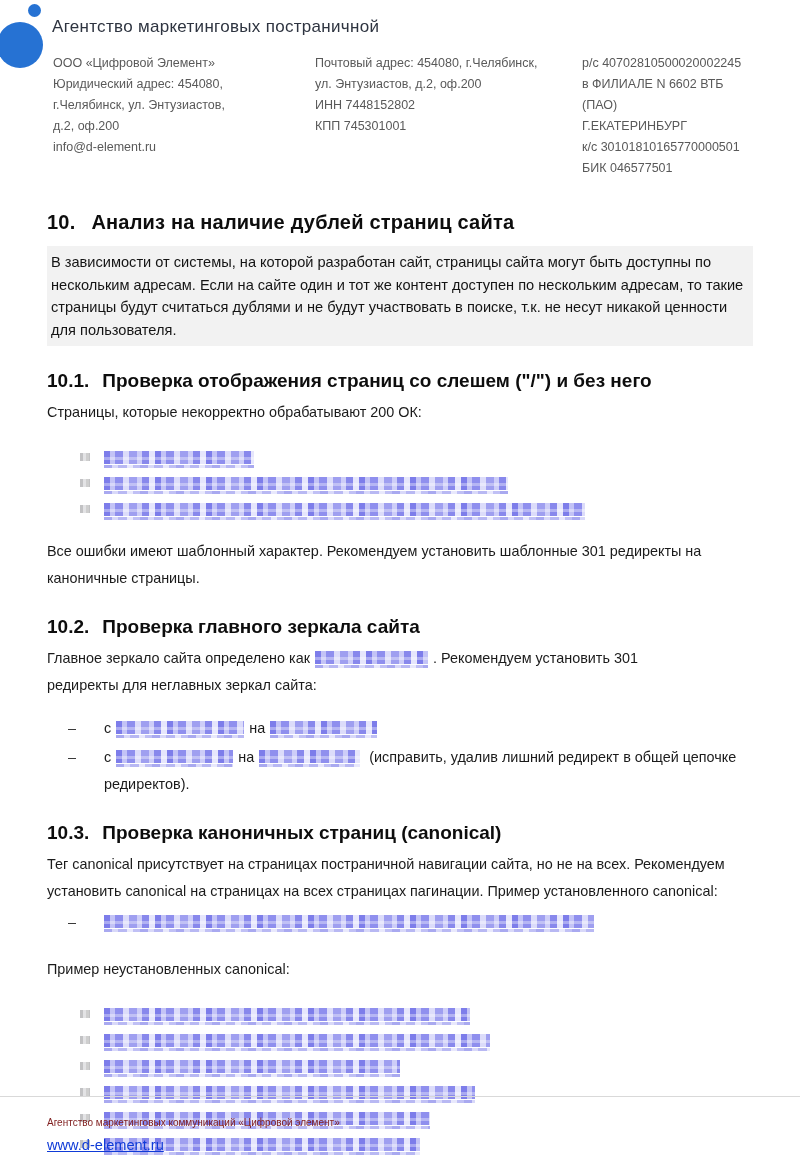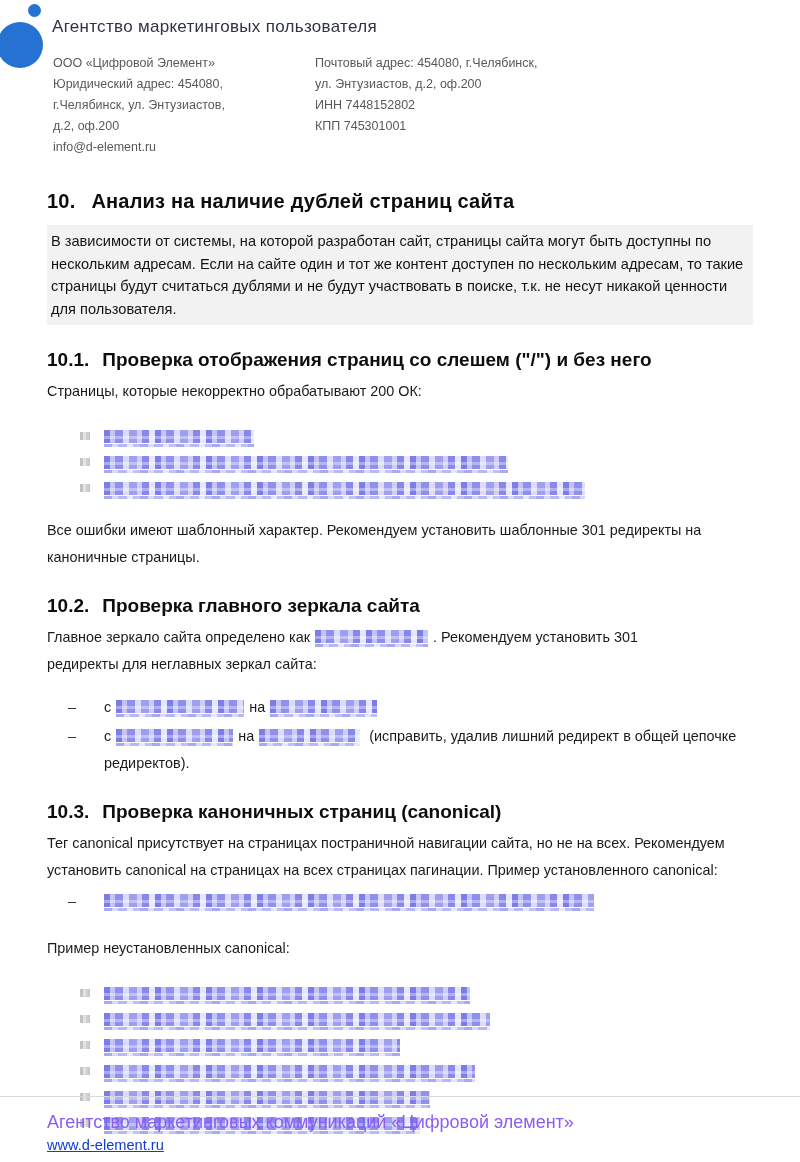--- a/index.html
+++ b/index.html
@@ -96,57 +96,64 @@
   .dash-row{display:flex;padding-left:21px;font-size:14.4px;line-height:27px;margin:2px 0;}
   .dash-marker{width:36px;flex:none;color:#3a3a3a;}
   .dash-content{flex:1;}
 
   
   .footer{
     position:absolute;left:0;right:0;top:1096px;
     border-top:1px solid #d9d9d9;
     padding:14px 47px 0;
   }
-  .footer-agency{font-size:18px;color:#8b5cf6;line-height:23px;}
+  .footer-agency{font-size:10px;color:#7f1d1d;line-height:23px;}
   .footer-link{
     display:inline-block;
     font-size:14.6px;color:var(--footer-link);
     text-decoration:underline;
     line-height:23px;
     cursor:pointer;
   }
 </style>
 </head>
 <body>
 
 <div class="logo-figure">
   <span class="logo-small-dot"></span>
   <span class="logo-big-circle"></span>
 </div>
 
 <div class="page">
 
   <header class="brand">
-    <div class="brand-subtitle">Агентство маркетинговых пользователя</div>
+    <div class="brand-subtitle">Агентство маркетинговых постраничной</div>
   </header>
 
   <section class="company-info">
     <div class="ci-col1">
       <div>ООО «Цифровой Элемент»</div>
       <div>Юридический адрес: 454080,</div>
       <div>г.Челябинск, ул. Энтузиастов,</div>
       <div>д.2, оф.200</div>
       <div>info@d-element.ru</div>
     </div>
     <div class="ci-col2">
       <div>Почтовый адрес: 454080, г.Челябинск,</div>
       <div>ул. Энтузиастов, д.2, оф.200</div>
       <div>ИНН 7448152802</div>
       <div>КПП 745301001</div>
     </div>
+    <div class="ci-col3">
+      <div>р/с 40702810500020002245</div>
+      <div>в ФИЛИАЛЕ N 6602 ВТБ (ПАО)</div>
+      <div>Г.ЕКАТЕРИНБУРГ</div>
+      <div>к/с 30101810165770000501</div>
+      <div>БИК 046577501</div>
+    </div>
   </section>
 
   <main>
     <h1>
       <span class="num">10.</span><span>Анализ на наличие дублей страниц сайта</span>
     </h1>
 
     <div class="note">В зависимости от системы, на которой разработан сайт, страницы сайта могут быть доступны по нескольким адресам. Если на сайте один и тот же контент доступен по нескольким адресам, то такие страницы будут считаться дублями и не будут участвовать в поиске, т.к. не несут никакой ценности для пользователя.</div>
 
     <h2>

